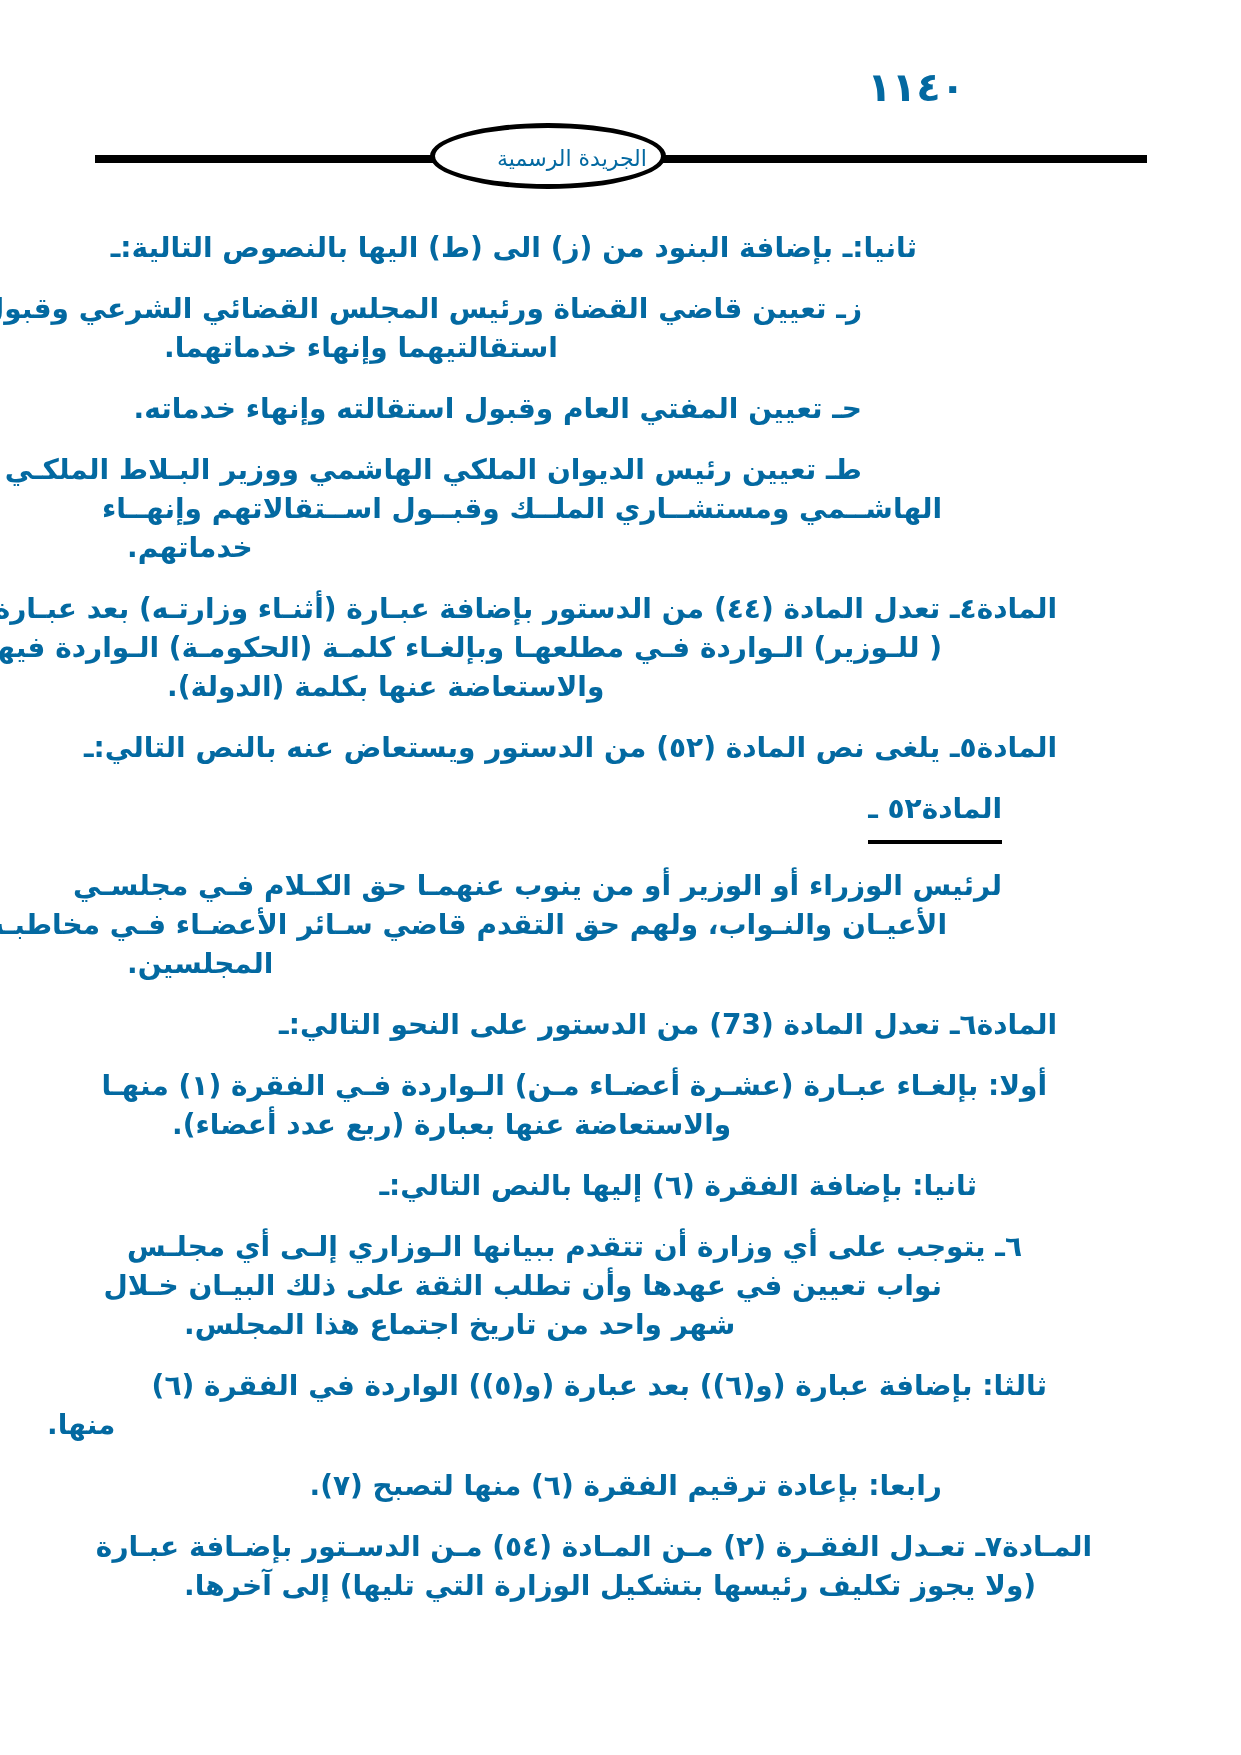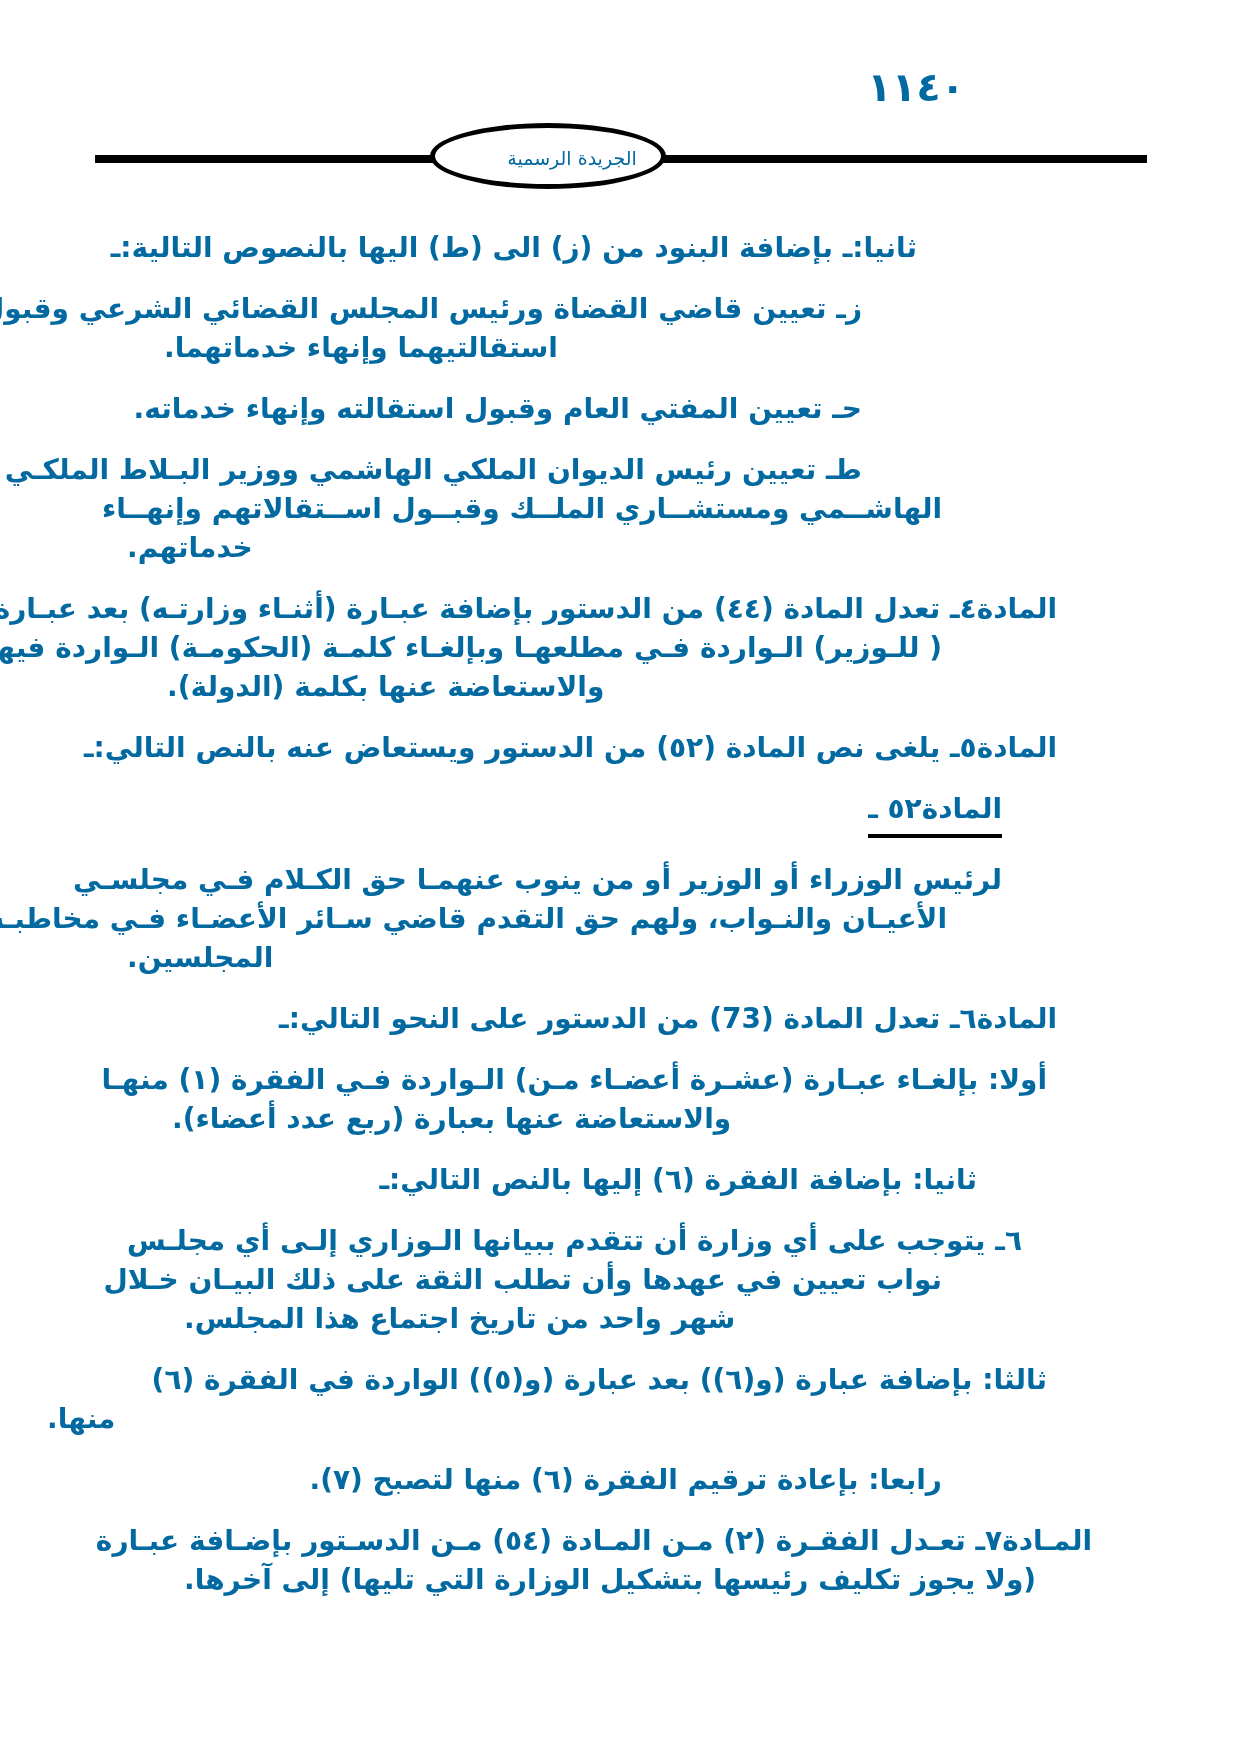--- a/index.html
+++ b/index.html
@@ -24,21 +24,21 @@
     width:1052px;height:8px;background:#000;
   }
   .banner-ellipse{
     position:absolute;top:123px;left:430px;
     width:236px;height:66px;
     background:#fff;border:5px solid #000;border-radius:50%;
     display:flex;align-items:center;justify-content:center;
     box-sizing:border-box;
   }
   .banner-ellipse span{
-    font-size:19px;font-weight:normal;direction:rtl;
+    font-size:22px;font-weight:normal;direction:rtl;
     padding-top:4px;
     margin-left:48px;
   }
   
   .doc{
     position:absolute;top:228px;right:149px;
     width:965px;
     direction:rtl;text-align:right;
     font-size:28px;line-height:39px;
   }
@@ -59,21 +59,21 @@
   .ctr{text-align:left;}
   .pr74{padding-left:0;padding-right:0;transform:translateX(37px);}
   .pr80{transform:translateX(40px);}
   .pr90{transform:translateX(45px);}
   .pr114{transform:translateX(57px);}
   .pl160{transform:translateX(-80px);}
   
   .uhdr{
     display:inline-block;
     border-bottom:4px solid #000;
-    padding-bottom:6px;
+    padding-bottom:12px;
   }
 </style>
 </head>
 <body>
 
 <div class="page">
 
   <div class="pagenum">١١٤٠</div>
 
   <div class="rule"></div>

